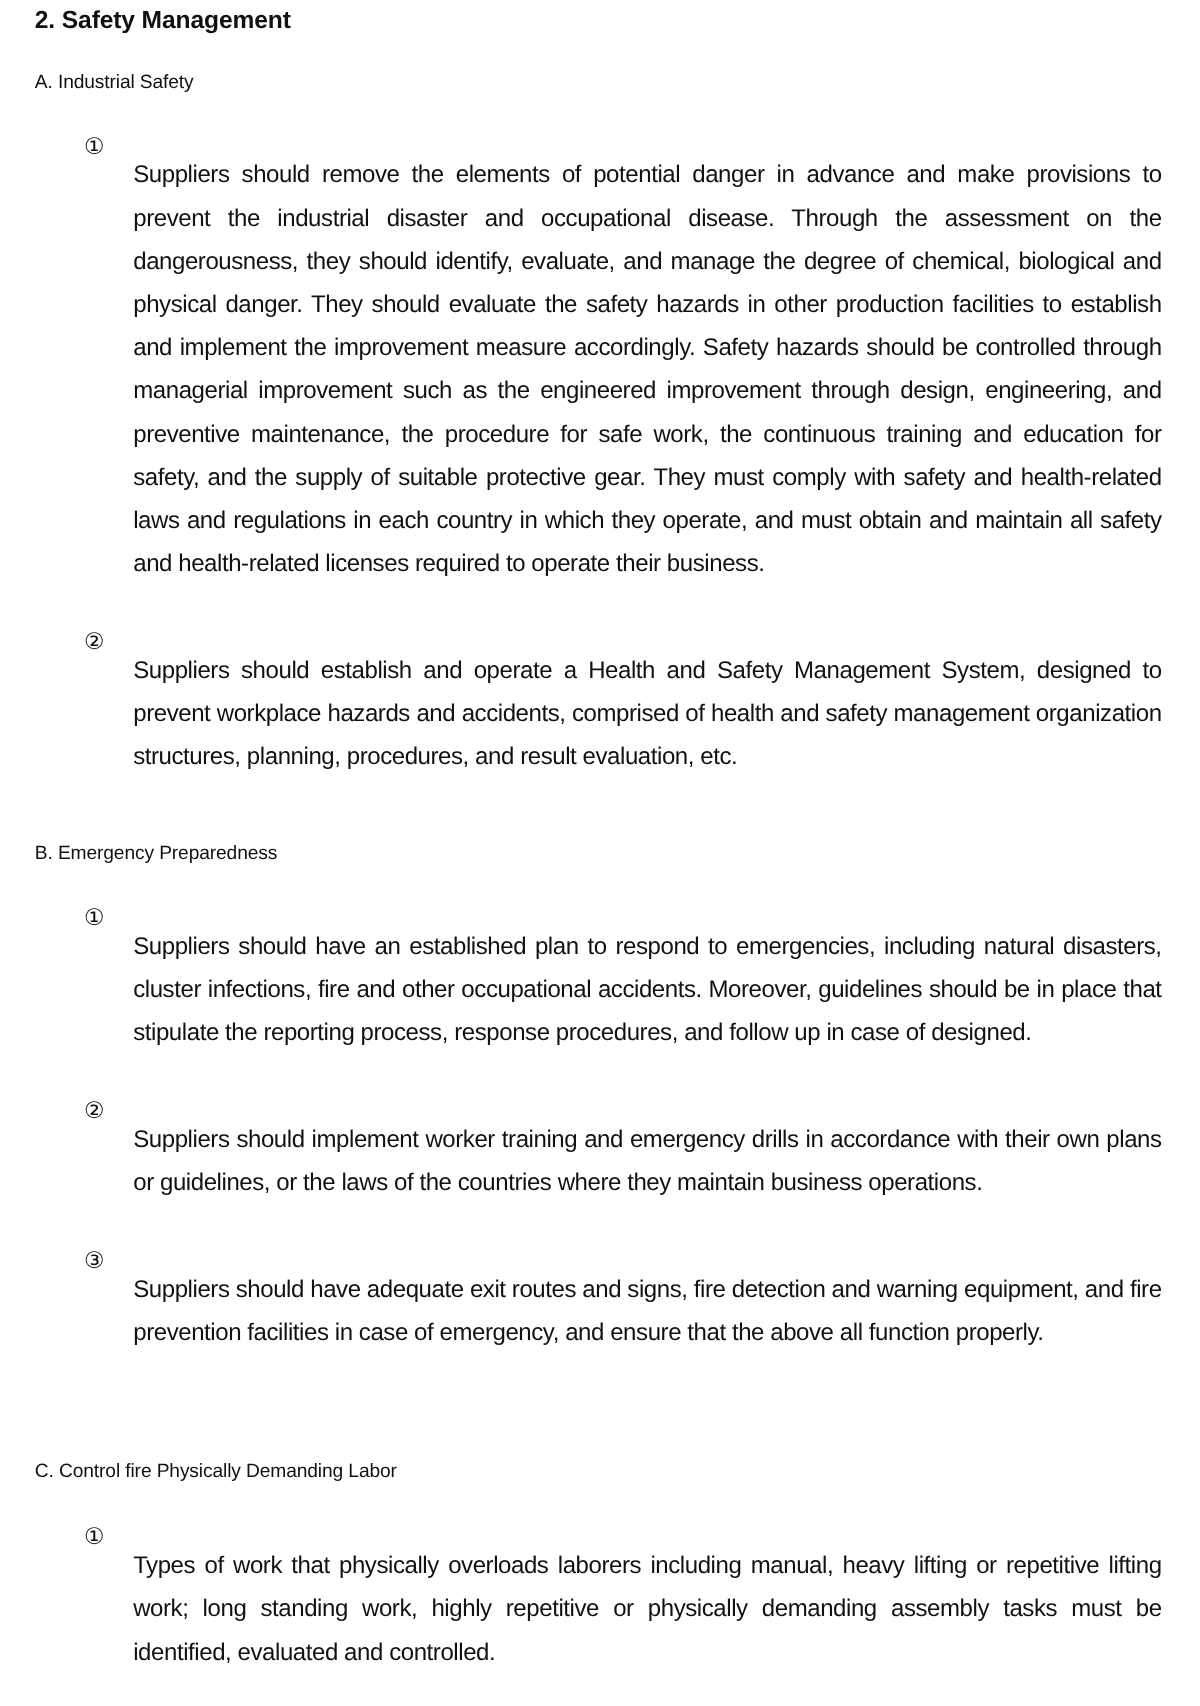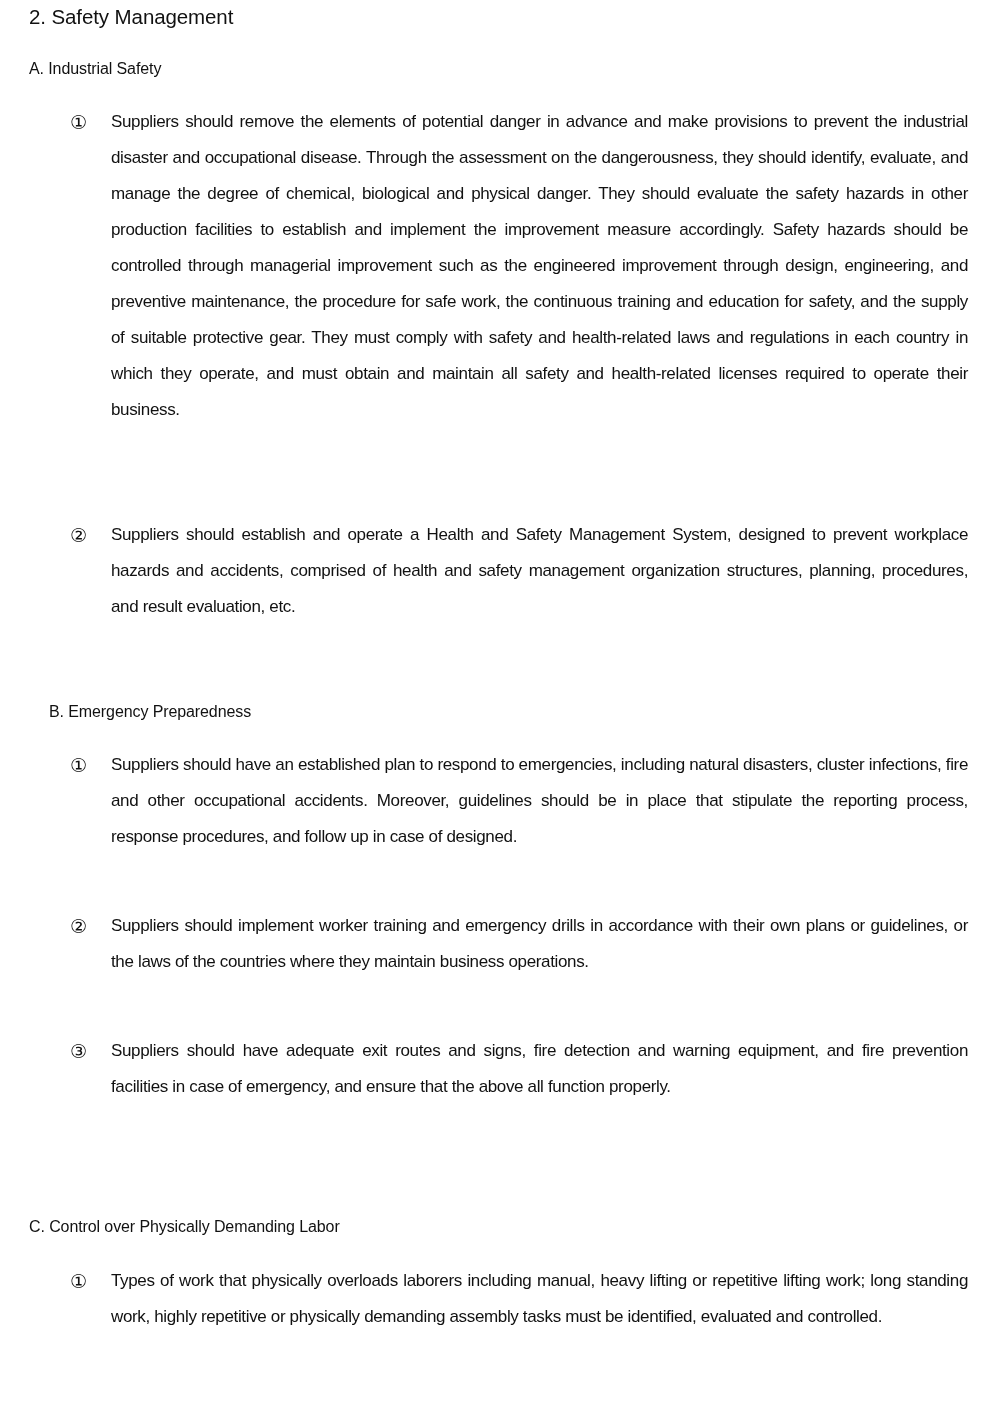--- a/index.html
+++ b/index.html
@@ -5,73 +5,74 @@
     html, body { margin: 0; padding: 0; background: #ffffff; }
     body {
       width: 1000px; height: 1422px; overflow: hidden;
       font-family: "Liberation Sans", "DejaVu Sans", sans-serif;
       color: #111111;
       position: relative;
     }
     .doc { position: absolute; left: 0; top: 0; width: 1000px; }
     .title {
       position: absolute; left: 29px; top: 2px;
-      font-size: 20.5px; font-weight: normal; line-height: 30px;
+      font-size: 20.5px; font-weight: bold; line-height: 30px;
       letter-spacing: -0.1px;
     }
     .section-heading {
       position: absolute; left: 29px;
       font-size: 16px; line-height: 30px;
       letter-spacing: -0.1px;
     }
     .item {
       position: absolute; left: 70px; width: 898px;
     }
     .item .marker {
       position: absolute; left: 0; top: 0;
       font-size: 19px; line-height: 36px;
       width: 30px;
       font-family: "DejaVu Sans", sans-serif;
     }
     .item .text {
       margin-left: 41px;
-      font-size: 17px; line-height: 36px;
+      font-size: 20px; line-height: 36px;
       text-align: justify;
       letter-spacing: -0.35px;
       word-spacing: 0px;
+      margin-top: 24px;
     }
   </style>
 </head>
 <body>
 
 <div class="doc">
   <div class="title">2. Safety Management</div>
 
   <div class="section-heading" style="top:54px;">A. Industrial Safety</div>
   <div class="item" style="top:104px;">
     <span class="marker">①</span>
     <div class="text">Suppliers should remove the elements of potential danger in advance and make provisions to prevent the industrial disaster and occupational disease. Through the assessment on the dangerousness, they should identify, evaluate, and manage the degree of chemical, biological and physical danger. They should evaluate the safety hazards in other production facilities to establish and implement the improvement measure accordingly. Safety hazards should be controlled through managerial improvement such as the engineered improvement through design, engineering, and preventive maintenance, the procedure for safe work, the continuous training and education for safety, and the supply of suitable protective gear. They must comply with safety and health-related laws and regulations in each country in which they operate, and must obtain and maintain all safety and health-related licenses required to operate their business.</div>
   </div>
   <div class="item" style="top:517px;">
     <span class="marker">②</span>
     <div class="text">Suppliers should establish and operate a Health and Safety Management System, designed to prevent workplace hazards and accidents, comprised of health and safety management organization structures, planning, procedures, and result evaluation, etc.</div>
   </div>
 
-  <div class="section-heading" style="top:697px;margin-left:20px;">B. Emergency Preparedness</div>
+  <div class="section-heading" style="top:697px;">B. Emergency Preparedness</div>
   <div class="item" style="top:747px;">
     <span class="marker">①</span>
     <div class="text">Suppliers should have an established plan to respond to emergencies, including natural disasters, cluster infections, fire and other occupational accidents. Moreover, guidelines should be in place that stipulate the reporting process, response procedures, and follow up in case of designed.</div>
   </div>
   <div class="item" style="top:908px;">
     <span class="marker">②</span>
     <div class="text">Suppliers should implement worker training and emergency drills in accordance with their own plans or guidelines, or the laws of the countries where they maintain business operations.</div>
   </div>
   <div class="item" style="top:1033px;">
     <span class="marker">③</span>
     <div class="text">Suppliers should have adequate exit routes and signs, fire detection and warning equipment, and fire prevention facilities in case of emergency, and ensure that the above all function properly.</div>
   </div>
 
-  <div class="section-heading" style="top:1212px;">C. Control over Physically Demanding Labor</div>
+  <div class="section-heading" style="top:1212px;">C. Control fire Physically Demanding Labor</div>
   <div class="item" style="top:1263px;">
     <span class="marker">①</span>
     <div class="text">Types of work that physically overloads laborers including manual, heavy lifting or repetitive lifting work; long standing work, highly repetitive or physically demanding assembly tasks must be identified, evaluated and controlled.</div>
   </div>
 </div>
 
 </body></html>

